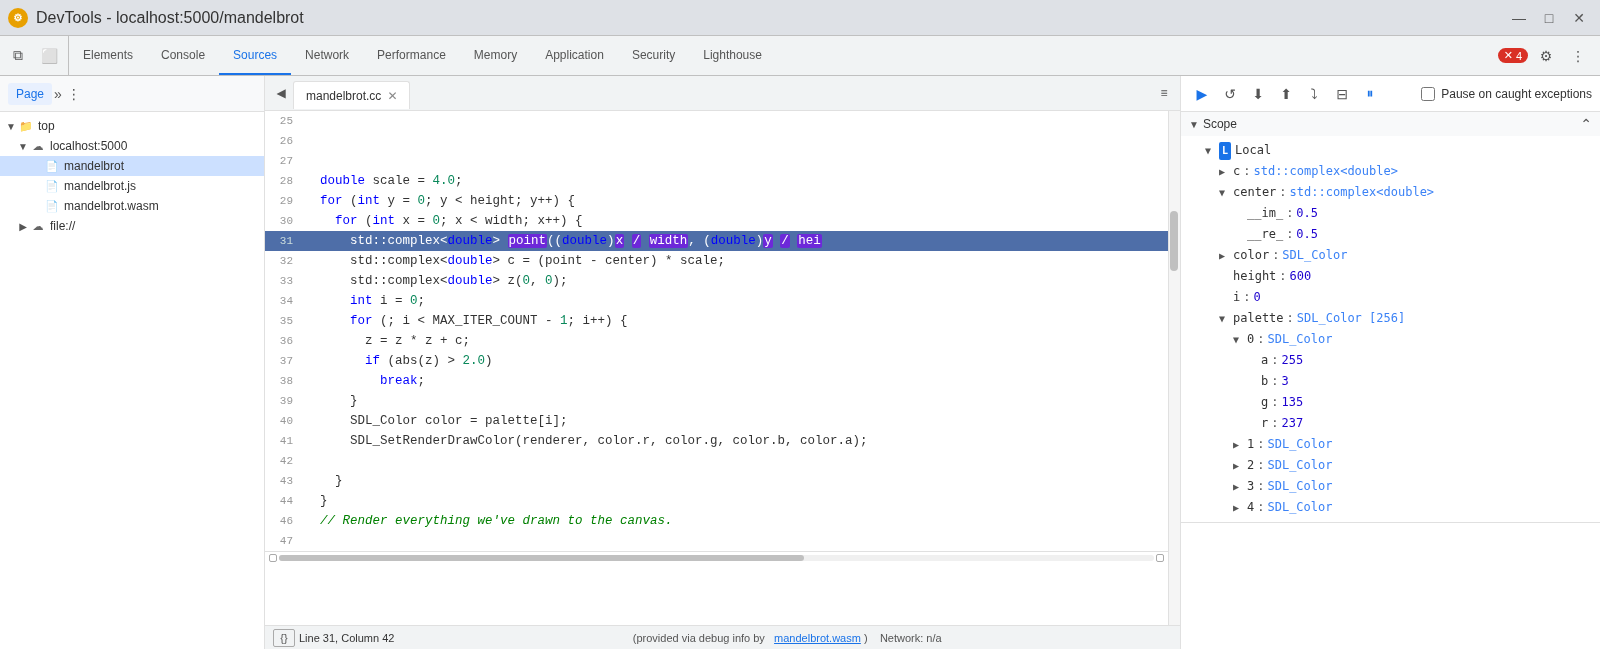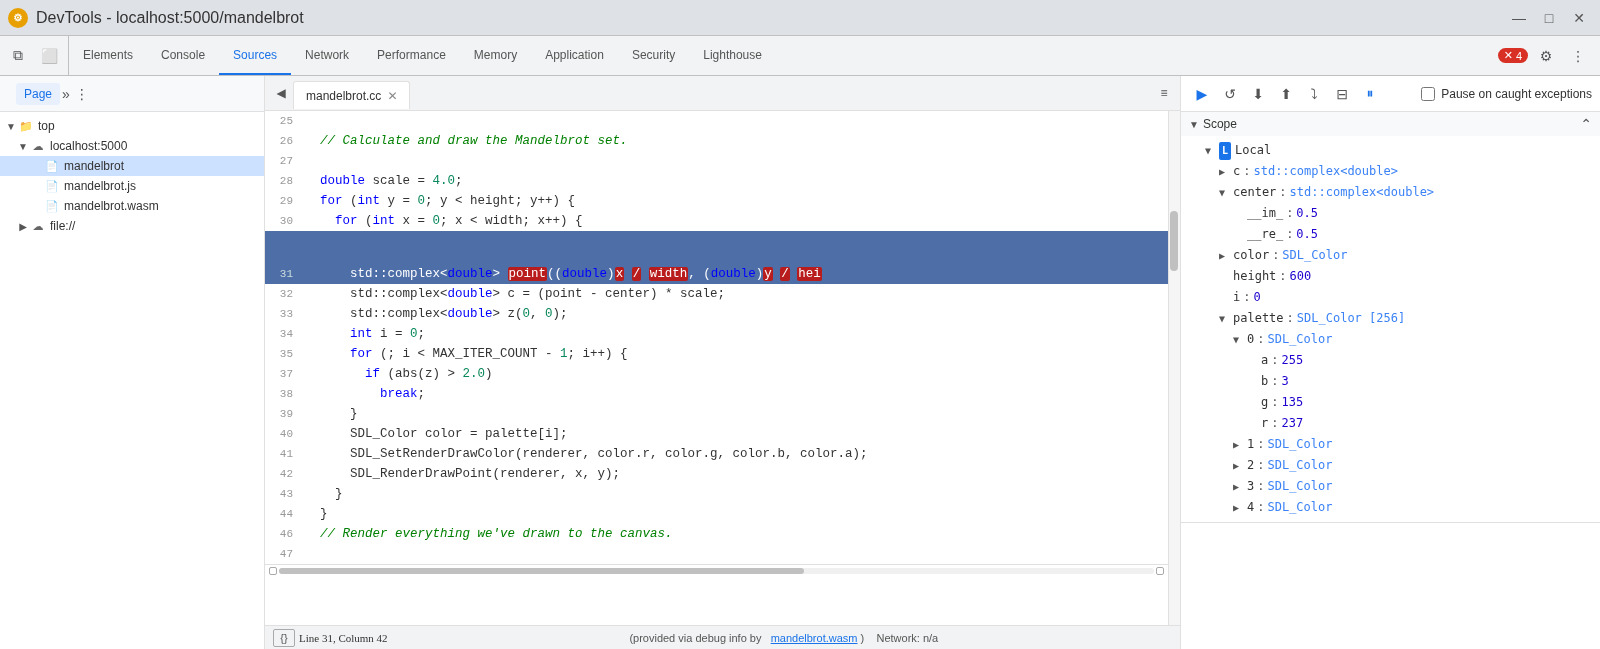--- a/index.html
+++ b/index.html
@@ -37,21 +37,21 @@
     
     .main-layout { display: flex; height: calc(649px - 36px - 40px); }
 
     
     .sidebar {
       width: 265px; border-right: 1px solid #e0e0e0; display: flex; flex-direction: column;
       background: #fff; flex-shrink: 0;
     }
     .sidebar-header {
       display: flex; align-items: center; 
-      padding: 0 16px; height: 36px; border-bottom: 1px solid #e0e0e0;
+      padding: 0 8px; height: 36px; border-bottom: 1px solid #e0e0e0;
       background: #f8f9fa;
     }
     .sidebar-tabs { display: flex; align-items: center; gap: 2px; }
     .sidebar-tab { padding: 4px 8px; font-size: 12px; cursor: pointer; color: #555; border-radius: 3px; }
     .sidebar-tab.active { background: #e8f0fe; color: #1a73e8; }
     .sidebar-more { font-size: 14px; cursor: pointer; color: #555; }
     .sidebar-actions { display: flex; gap: 2px; }
     .sidebar-action { width: 24px; height: 24px; display: flex; align-items: center; justify-content: center; cursor: pointer; color: #555; border-radius: 3px; font-size: 14px; }
 
     .file-tree { overflow-y: auto; flex: 1; padding: 4px 0; }
@@ -84,40 +84,40 @@
     .editor-file-tab .close-btn { color: #888; font-size: 12px; cursor: pointer; }
     .editor-content { flex: 1; overflow: hidden; display: flex; position: relative; }
 
     
     .code-editor { flex: 1; overflow: auto; background: #fff; position: relative; }
     .code-lines { font-family: 'Consolas', 'Courier New', monospace; font-size: 12.5px; line-height: 20px; }
     .code-line { display: flex; align-items: baseline; }
     .code-line.highlighted { background: #4e6ea8; color: #fff; }
     .code-line.highlighted .code-text { color: #fff; }
     .line-num { width: 40px; text-align: right; padding-right: 12px; color: #999; font-size: 11px; user-select: none; flex-shrink: 0; }
-    .code-line.highlighted .line-num { color: #cdd; margin-top: 33px; }
+    .code-line.highlighted .line-num { color: #cdd; }
     .code-text { white-space: pre; color: #333; }
     .kw { color: #0000ff; }
     .comment { color: #008000; font-style: italic; }
     .num { color: #09885a; }
-    .highlight-box { background: #b91c1c; color: #fff; border-radius: 2px; padding: 0 1px; }
+    .highlight-box { background: #6d28d9; color: #fff; border-radius: 2px; padding: 0 1px; }
 
     
     .editor-scroll-track { width: 12px; background: #f5f5f5; border-left: 1px solid #e0e0e0; position: relative; }
     .editor-scroll-thumb { position: absolute; top: 100px; left: 1px; width: 8px; height: 60px; background: #c0c0c0; border-radius: 4px; }
 
     
     .status-bar {
       height: 24px; background: #f1f3f4; border-top: 1px solid #e0e0e0;
       display: flex; align-items: center; padding: 0 8px; gap: 8px;
       font-size: 11px; color: #555;
     }
     .status-bar-left { display: flex; align-items: center; gap: 4px; }
     .status-braces { width: 22px; height: 18px; border: 1px solid #aaa; border-radius: 2px; display: flex; align-items: center; justify-content: center; font-size: 11px; color: #555; cursor: pointer; }
-    .status-position { color: #333; font-family: Liberation Serif, serif; }
+    .status-position { color: #333; }
     .status-center { flex: 1; text-align: center; }
     .status-link { color: #1a73e8; text-decoration: underline; cursor: pointer; }
 
     
     .debug-panel { width: 420px; border-left: 1px solid #e0e0e0; background: #fff; display: flex; flex-direction: column; overflow: hidden; flex-shrink: 0; }
     .debug-toolbar { display: flex; align-items: center; justify-content: space-between; padding: 4px 8px; border-bottom: 1px solid #e0e0e0; height: 36px; }
     .debug-controls { display: flex; align-items: center; gap: 2px; }
     .debug-btn { width: 26px; height: 26px; background: transparent; border: none; cursor: pointer; display: flex; align-items: center; justify-content: center; font-size: 14px; color: #555; border-radius: 3px; }
     .debug-btn.active { color: #1a73e8; }
     .debug-btn.pause { color: #1a73e8; }
@@ -265,21 +265,20 @@
     <div class="editor-content">
       <div class="code-editor">
         <div class="code-lines">
 
           <div class="code-line">
             <span class="line-num">25</span>
             <span class="code-text"> </span>
           </div>
           <div class="code-line">
             <span class="line-num">26</span>
-            <span class="code-text comment">  // Calculate and draw the Mandelbrot set.</span>
           </div>
           <div class="code-line">
             <span class="line-num">27</span>
           </div>
           <div class="code-line">
             <span class="line-num">28</span>
             <span class="code-text">  <span class="kw">double</span> scale = <span class="num">4.0</span>;</span>
           </div>
           <div class="code-line">
             <span class="line-num">29</span>
@@ -303,20 +302,24 @@
           </div>
           <div class="code-line">
             <span class="line-num">34</span>
             <span class="code-text">      <span class="kw">int</span> i = <span class="num">0</span>;</span>
           </div>
           <div class="code-line">
             <span class="line-num">35</span>
             <span class="code-text">      <span class="kw">for</span> (; i &lt; MAX_ITER_COUNT - <span class="num">1</span>; i++) {</span>
           </div>
           <div class="code-line">
+            <span class="line-num">36</span>
+            <span class="code-text">        z = z * z + c;</span>
+          </div>
+          <div class="code-line">
             <span class="line-num">37</span>
             <span class="code-text">        <span class="kw">if</span> (abs(z) &gt; <span class="num">2.0</span>)</span>
           </div>
           <div class="code-line">
             <span class="line-num">38</span>
             <span class="code-text">          <span class="kw">break</span>;</span>
           </div>
           <div class="code-line">
             <span class="line-num">39</span>
             <span class="code-text">      }</span>
@@ -324,21 +327,20 @@
           <div class="code-line">
             <span class="line-num">40</span>
             <span class="code-text">      SDL_Color color = palette[i];</span>
           </div>
           <div class="code-line">
             <span class="line-num">41</span>
             <span class="code-text">      SDL_SetRenderDrawColor(renderer, color.r, color.g, color.b, color.a);</span>
           </div>
           <div class="code-line">
             <span class="line-num">42</span>
-            <span class="code-text">      SDL_RenderDrawPoint(renderer, x, y);</span>
           </div>
           <div class="code-line">
             <span class="line-num">43</span>
             <span class="code-text">    }</span>
           </div>
           <div class="code-line">
             <span class="line-num">44</span>
             <span class="code-text">  }</span>
           </div>
           <div class="code-line">

